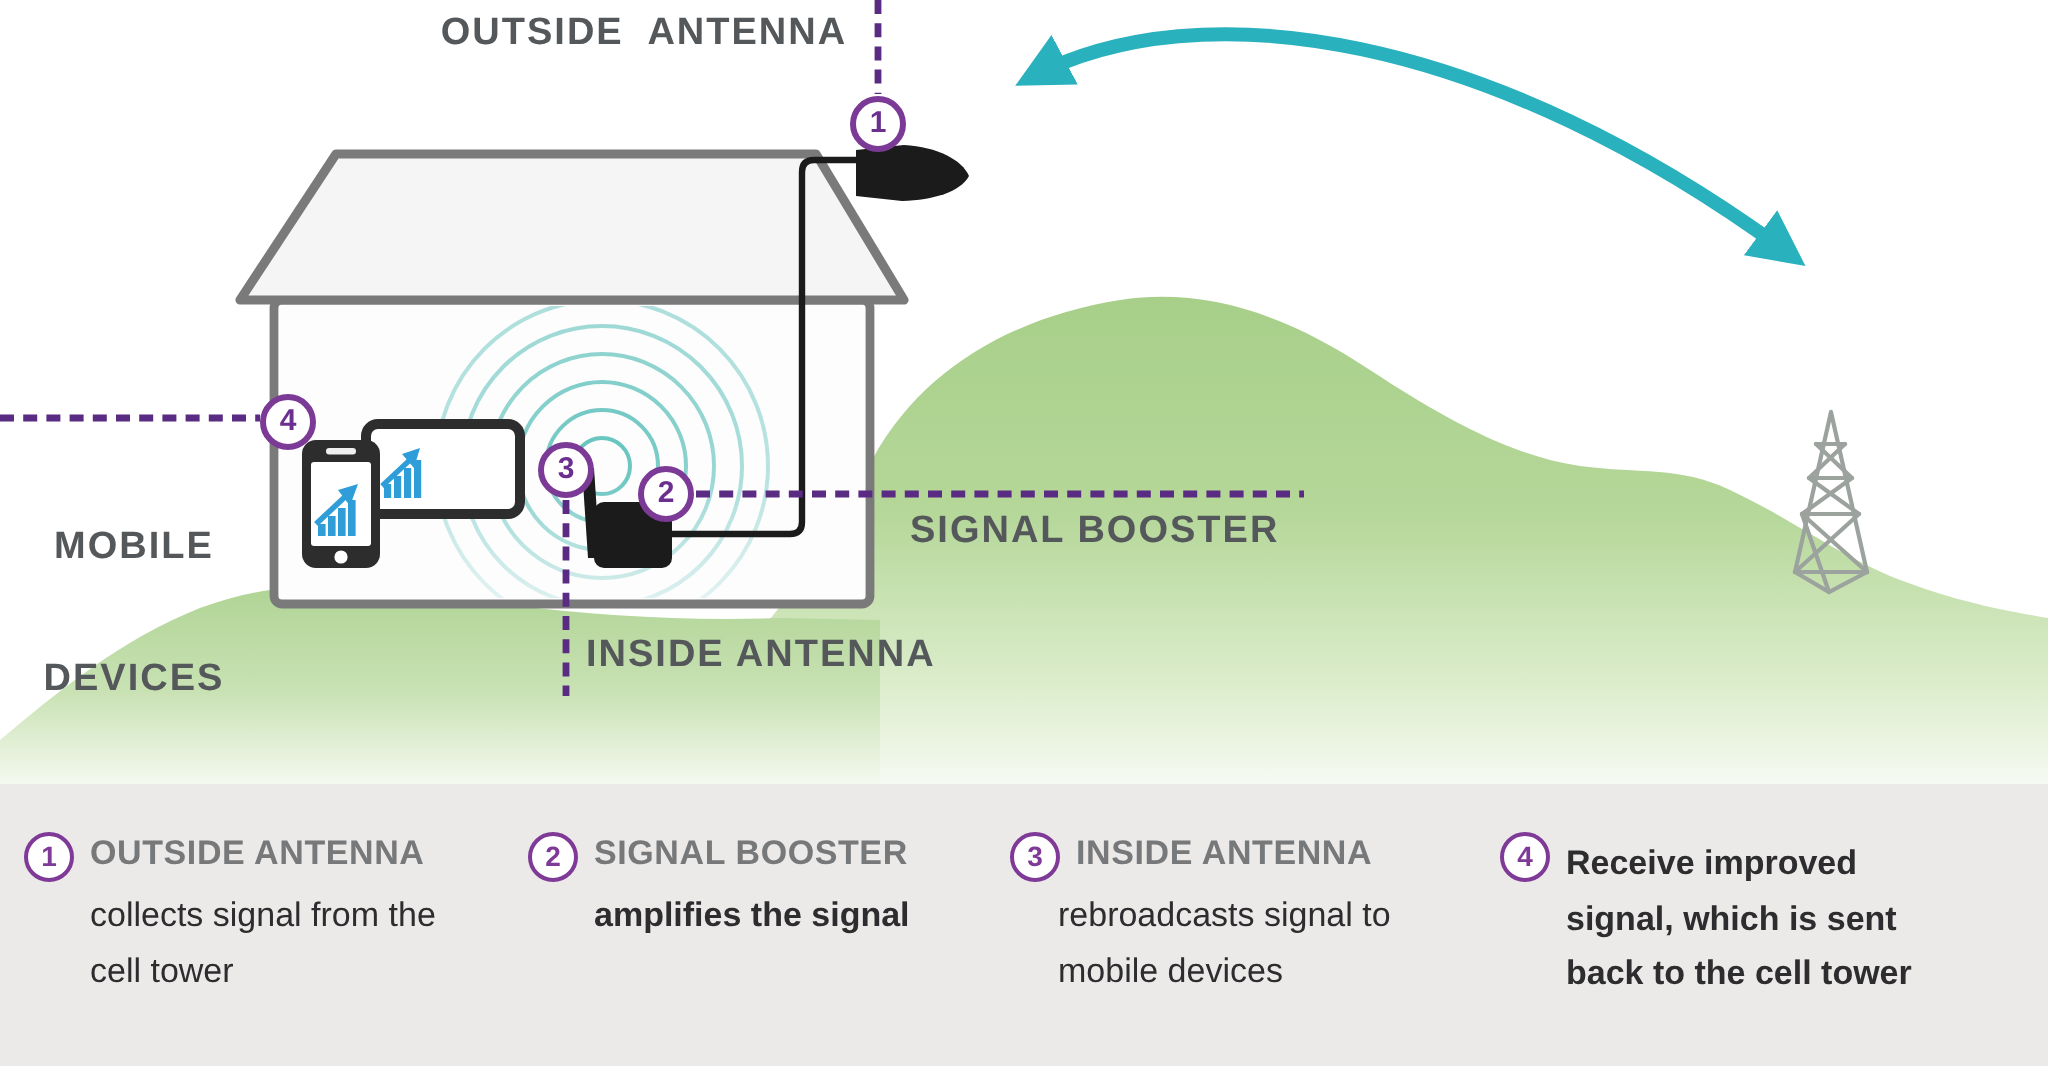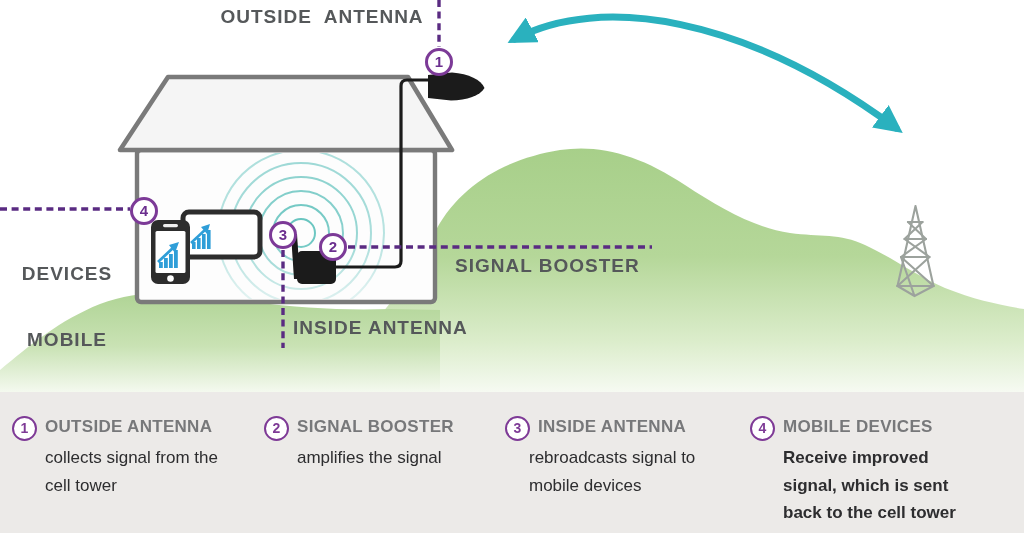--- a/index.html
+++ b/index.html
@@ -38,21 +38,21 @@
   }
   .legend-desc{
     margin-left:33px;margin-top:4px;color:#2d2d2f;font-size:17px;
     line-height:27.5px;
   }
   .li-1{left:12px;width:210px;}
   .li-2{left:264px;width:210px;}
   .li-3{left:505px;width:215px;}
   .li-4{left:750px;width:200px;}
   .li-1 .legend-desc{width:195px;}
-  .li-2 .legend-desc{width:195px;}
+  .li-2 .legend-desc{width:195px;font-weight:bold;}
   .li-3 .legend-desc{width:188px;margin-left:24px;}
   .li-4 .legend-desc{width:178px;font-weight:bold;}
 </style>
 </head>
 <body>
 
 <div class="stage">
 
   <svg class="scene" width="1024" height="533" viewBox="0 0 1024 533">
     <defs>
@@ -159,22 +159,22 @@
     </g>
   </svg>
 
   <div class="marker" style="left:425px;top:48px;">1</div>
   <div class="marker" style="left:319px;top:233px;">2</div>
   <div class="marker" style="left:269px;top:221px;">3</div>
   <div class="marker" style="left:130px;top:197px;">4</div>
 
   <div class="dia-label center" style="left:210px;top:6px;width:224px;">OUTSIDE  ANTENNA</div>
   <div class="dia-label center" style="left:12px;top:219px;width:110px;">
+    <div>MOBILE</div>
     <div>DEVICES</div>
-    <div>MOBILE</div>
   </div>
   <div class="dia-label" style="left:455px;top:255px;">SIGNAL BOOSTER</div>
   <div class="dia-label" style="left:293px;top:317px;">INSIDE ANTENNA</div>
 
   <div class="legend-panel"></div>
 
   <div class="legend-item li-1">
     <div class="legend-circle">1</div>
     <div class="legend-title">OUTSIDE ANTENNA</div>
     <div class="legend-desc">collects signal from the cell tower</div>
@@ -187,17 +187,16 @@
   </div>
 
   <div class="legend-item li-3">
     <div class="legend-circle">3</div>
     <div class="legend-title">INSIDE ANTENNA</div>
     <div class="legend-desc">rebroadcasts signal to mobile devices</div>
   </div>
 
   <div class="legend-item li-4">
     <div class="legend-circle">4</div>
-    <div class="legend-title">MOBILE DEVICES</div>
     <div class="legend-desc">Receive improved signal, which is sent back to the cell tower</div>
   </div>
 
 </div>
 
 </body></html>

